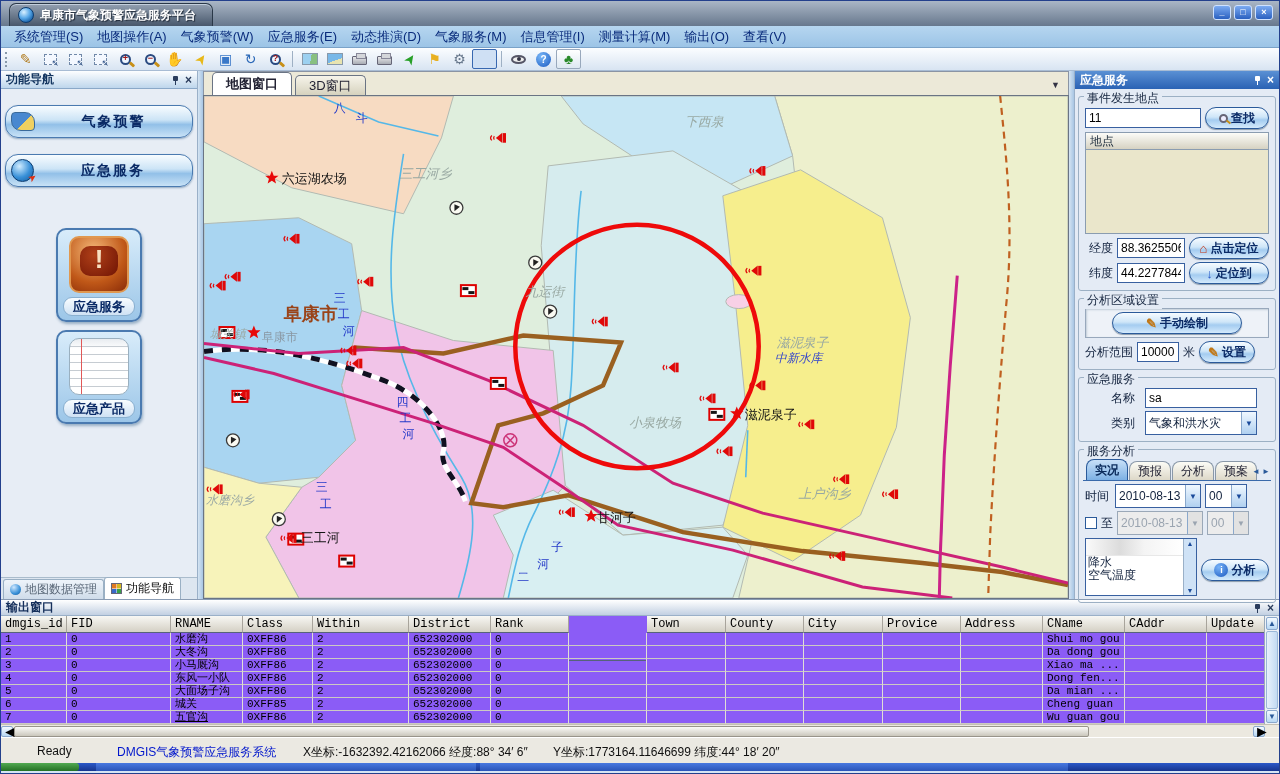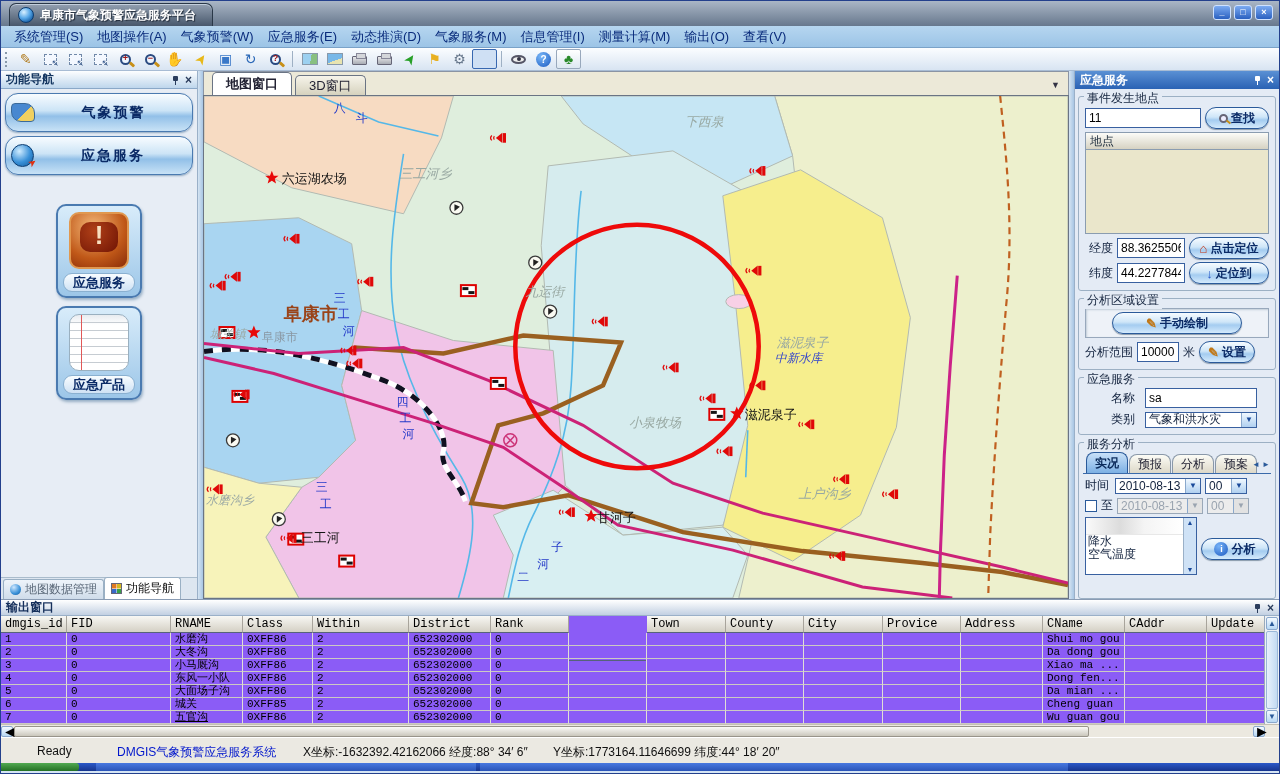--- a/index.html
+++ b/index.html
@@ -40,21 +40,21 @@
 .splitter{width:5px;background:linear-gradient(90deg,#d5e4f2,#a8c6e4);flex:none}
 
 .left-panel{width:197px;flex:none;display:flex;flex-direction:column;background:#e7edf5;border-right:1px solid #9ab0c8}
 .panel-hdr{height:18px;flex:none;display:flex;align-items:center;gap:4px;padding:0 5px;background:linear-gradient(#fdfeff,#bed6ec);border-bottom:1px solid #8aa8c8;font-size:12px;font-weight:bold;color:#12345f}
 .panel-hdr .sp{flex:1}
 .pin{position:relative;width:10px;height:10px;color:#2a3c5c}
 .pin::before{content:"";position:absolute;left:2px;top:1px;width:5px;height:5px;background:currentColor;border-radius:1px}
 .pin::after{content:"";position:absolute;left:4px;top:6px;width:1px;height:4px;background:currentColor}
 .x-btn{font-size:12px;font-weight:bold;color:#2a3c5c;line-height:10px}
 .lp-body{flex:1;display:flex;flex-direction:column;overflow:hidden}
-.pill{height:39px;margin:4px 4px;flex:none;border:1px solid #4a7ab0;border-radius:13px;background:linear-gradient(#f8fcff,#cce4f6 45%,#92c0e8 60%,#c8e2f6);display:flex;align-items:center;box-shadow:0 1px 2px #8fa8c0}
+.pill{height:33px;margin:16px 4px;flex:none;border:1px solid #4a7ab0;border-radius:13px;background:linear-gradient(#f8fcff,#cce4f6 45%,#92c0e8 60%,#c8e2f6);display:flex;align-items:center;box-shadow:0 1px 2px #8fa8c0}
 .plabel{flex:1;text-align:center;font-size:14px;font-weight:bold;color:#0a2a66;letter-spacing:2px}
 .picon{width:26px;height:22px;margin-left:5px;flex:none;position:relative}
 .ic-ww{background:linear-gradient(135deg,#4888d0 55%,#f0d060 55%);border-radius:4px 10px 4px 10px;border:1px solid #3a6a9a;width:24px;height:19px}
 .ic-es,.ic-im{width:23px;height:23px;border-radius:50%;background:radial-gradient(circle at 35% 30%,#d0ecff,#3890d8 55%,#145898);border:1px solid #0c3c70}
 .ic-es::after{content:"➤";position:absolute;right:-3px;bottom:-2px;font-size:10px;color:#e03010;transform:rotate(-35deg)}
 .ic-im::after{content:"✎";position:absolute;right:-4px;bottom:-3px;font-size:12px;color:#d86018}
 .ic-dd{width:23px;height:23px;border-radius:50%;border:1px solid #12284c;background:radial-gradient(circle 2.5px at 50% 26%,#cfe0ee 0 2.5px,transparent 3px),radial-gradient(circle 2.5px at 30% 64%,#cfe0ee 0 2.5px,transparent 3px),radial-gradient(circle 2.5px at 70% 64%,#cfe0ee 0 2.5px,transparent 3px),radial-gradient(circle at 40% 35%,#6888b8,#1c3860 75%)}
 .ic-ws{width:25px;height:16px;margin-top:3px;border-radius:9px;border:1px solid #9ab4cc;background:radial-gradient(circle 7px at 30% 62%,#fff,#cce0f0),radial-gradient(circle 9px at 62% 42%,#f4faff,#a8c8e8)}
 .ic-sl{width:22px;height:16px;margin-top:3px;border:1px solid #1a4a88;border-radius:3px;background:linear-gradient(#68b0e8,#2868b0)}
 .ic-sl::after{content:"";position:absolute;left:9px;top:2px;width:4px;height:18px;background:#e8c030;border:1px solid #a07810}
@@ -97,21 +97,21 @@
 .txt{border:1px solid #3860a0;background:#fff;height:20px;font-size:12px;padding:0 3px;font-family:"Liberation Sans",sans-serif;overflow:hidden;white-space:nowrap}
 .btn{border:1px solid #2a5a9a;border-radius:11px;background:linear-gradient(#f6fbff,#cfe6f8 45%,#a4ccf0 60%,#d4eafc);height:22px;display:inline-flex;align-items:center;justify-content:center;gap:3px;font-size:12px;font-weight:bold;color:#0a2a66;padding:0 7px;box-shadow:0 1px 1px #8899aa;white-space:nowrap}
 .mini-mag{width:9px;height:9px;border:2px solid #667;border-radius:50%;background:#eef;position:relative;flex:none}
 .mini-mag::after{content:"";position:absolute;width:5px;height:2px;background:#c89018;right:-5px;bottom:-2px;transform:rotate(40deg)}
 .house{color:#c03010;font-size:13px;font-weight:bold;line-height:1}
 .bluearrow{color:#2858c8;font-size:13px;font-weight:bold;line-height:1}
 .pencil{color:#c07818;font-size:13px;line-height:1}
 .info-ic{width:14px;height:14px;border-radius:50%;background:radial-gradient(circle at 35% 30%,#78b4f8,#1a58c0);color:#fff;font-size:9px;font-weight:bold;line-height:14px;text-align:center;flex:none}
 .list-hdr{background:linear-gradient(#fcfcf8,#d6d2c2);border:1px solid #8a9cb0;height:18px;line-height:17px;padding:0 4px;font-size:12px;color:#1a2a3a;margin:2px 2px 0}
 .list-body{height:84px;background:#eae6cb;border:1px solid #8a9cb0;border-top:none;margin:0 2px 2px}
-.dd{display:flex;border:1px solid #3860a0;background:#fff;height:16px;align-items:center;overflow:hidden}
+.dd{display:flex;border:1px solid #3860a0;background:#fff;height:24px;align-items:center;overflow:hidden}
 .dd .val{padding:0 3px;flex:1;overflow:hidden;white-space:nowrap;font-size:12px}
 .dd .arr{width:15px;align-self:stretch;background:linear-gradient(#f0f8ff,#b0d0f0);border-left:1px solid #8aa8cc;font-size:8px;color:#1a4a9a;display:flex;align-items:center;justify-content:center;flex:none}
 .dd.disabled{background:#ececec;border-color:#9aa8b8;color:#9aa4b0}
 .dd.disabled .val{color:#9aa4b0}
 .dd.disabled .arr{background:#e2e2e2;color:#9aa4b0}
 .sunken{border:1px solid #98a8bc;background:#eef2f8;box-shadow:inset 1px 1px 2px #c0ccd8;padding:3px;margin:2px}
 .stabs{display:flex;align-items:flex-end;height:22px;border-bottom:1px solid #3a6aaa;padding:0 16px 0 3px;position:relative;margin-top:2px}
 .stab{height:19px;padding:0 8px;border:1px solid #8a98a8;border-bottom:none;border-radius:8px 8px 0 0;background:linear-gradient(#fcfcf6,#ddd8c8);font-size:12px;display:flex;align-items:center;color:#223;margin-right:1px;white-space:nowrap}
 .stab.active{background:linear-gradient(#c8e0f8,#7cb0e4);border-color:#2a5a9a;font-weight:bold;height:21px;color:#0a2a5a}
 .stab-arrows{position:absolute;right:1px;bottom:4px;font-size:8px;color:#2a5a9a}

